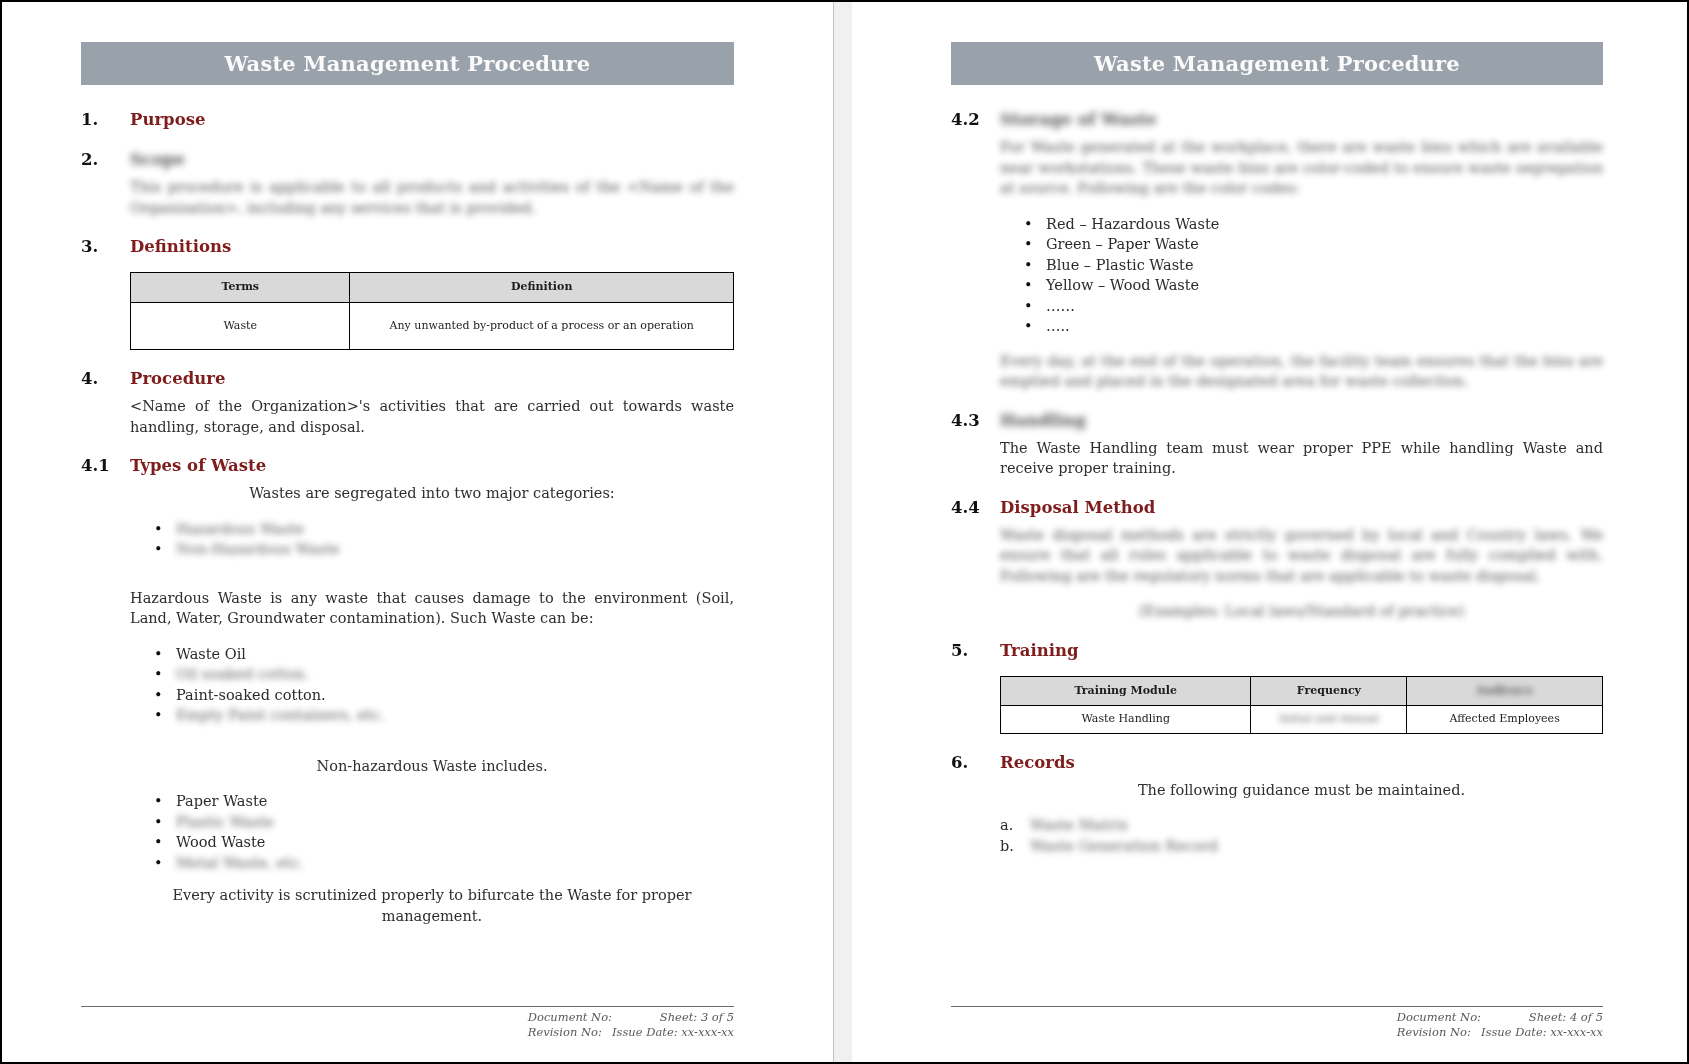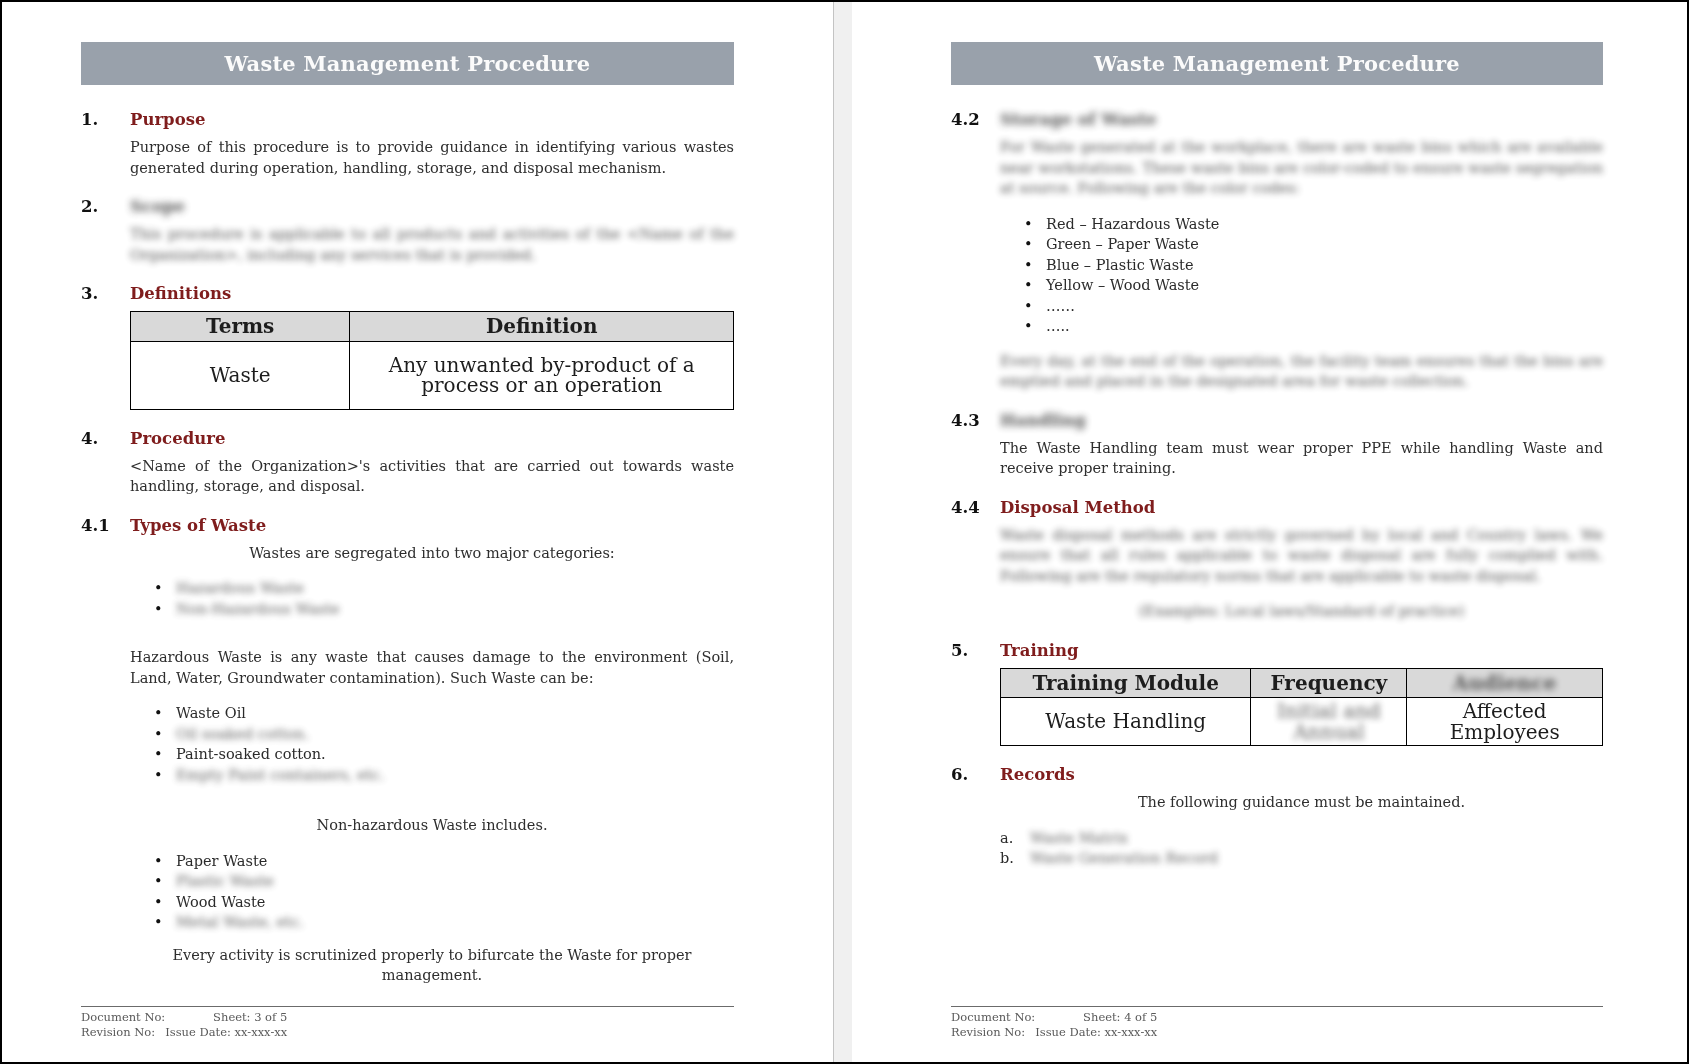--- a/index.html
+++ b/index.html
@@ -27,54 +27,51 @@
   .h{font-weight:bold;font-size:16.5px;line-height:23px;color:#7f1d1d;}
   .body-col{margin-left:49px;}
   p.para{margin:6px 0 0;text-align:justify;color:#2e2e2e;}
   p.para.left{text-align:center;}
   ul.blist{list-style:none;margin:15px 0 0;padding:0 0 0 24px;}
   ul.blist li{display:flex;line-height:20.5px;}
   ul.blist .glyph{flex:none;width:22px;color:#111;}
   ol.llist{list-style:none;margin:15px 0 0;padding:0;}
   ol.llist li{display:flex;line-height:20.5px;}
   ol.llist .letter{flex:none;width:30px;}
-  table.doc{border-collapse:collapse;margin-top:6px;width:100%;
-    font-size:20px;color:#1d1d1d;border-radius:15px;}
+  table.doc{border-collapse:collapse;margin-top:14px;width:100%;
+    font-size:11px;color:#1d1d1d;border-radius:15px;}
   table.doc th,table.doc td{border:1px solid #000;text-align:center;vertical-align:middle;}
   table.doc th{background:#d9d9d9;font-weight:bold;padding:4px 4px;}
   .def-table td{padding:13px 6px;}
   .train-table th{padding:3px 4px;}
   .train-table td{padding:3px 4px;}
   .redact{filter:blur(3.2px);opacity:.82;color:#3c3c3c;}
   .redact-h{filter:blur(3.8px);opacity:.8;color:#2a2a2a;}
   .footer{position:absolute;top:1004px;border-top:1px solid #6b6b6b;
-    display:flex;justify-content:flex-start;font-size:11.5px;line-height:15px;color:#595959;
-    padding-top:3px;}
+    display:flex;justify-content:flex-end;font-size:11.5px;line-height:15px;color:#595959;
+    padding-top:3px;font-style:italic;}
   .page1 .footer{left:79px;width:653px;}
   .page2 .footer{left:99px;width:652px;}
   .footer .right{text-align:right;}
 </style>
 </head>
 <body>
 
 <div class="canvas">
 
   <div class="page page1">
     <div class="titlebar">
       <span class="t">Waste Management Procedure</span>
     </div>
 
     <div class="content">
 
       <div class="sec first">
         <span class="num">1.</span>
         <span class="h">Purpose</span>
-      </div>
-      <div class="body-col">
-        <p class="para">Purpose of this procedure is to provide guidance in identifying various wastes generated during operation, handling, storage, and disposal mechanism.</p>
       </div>
 
       <div class="sec">
         <span class="num">2.</span>
         <span class="h redact-h">Scope</span>
       </div>
       <div class="body-col">
         <p class="para redact">This procedure is applicable to all products and activities of the &lt;Name of the Organization&gt;, including any services that is provided.</p>
       </div>
 

